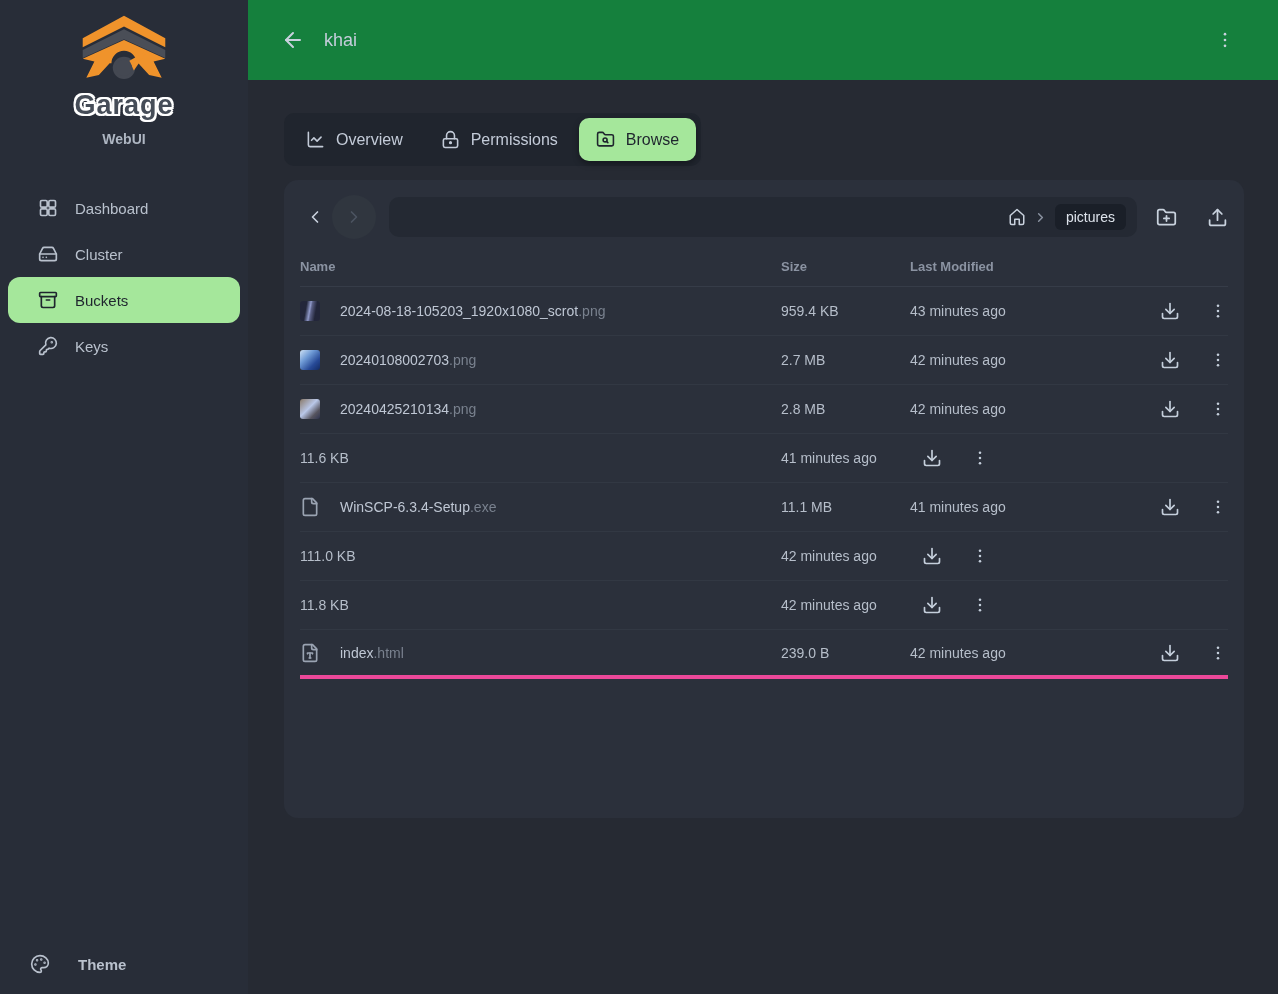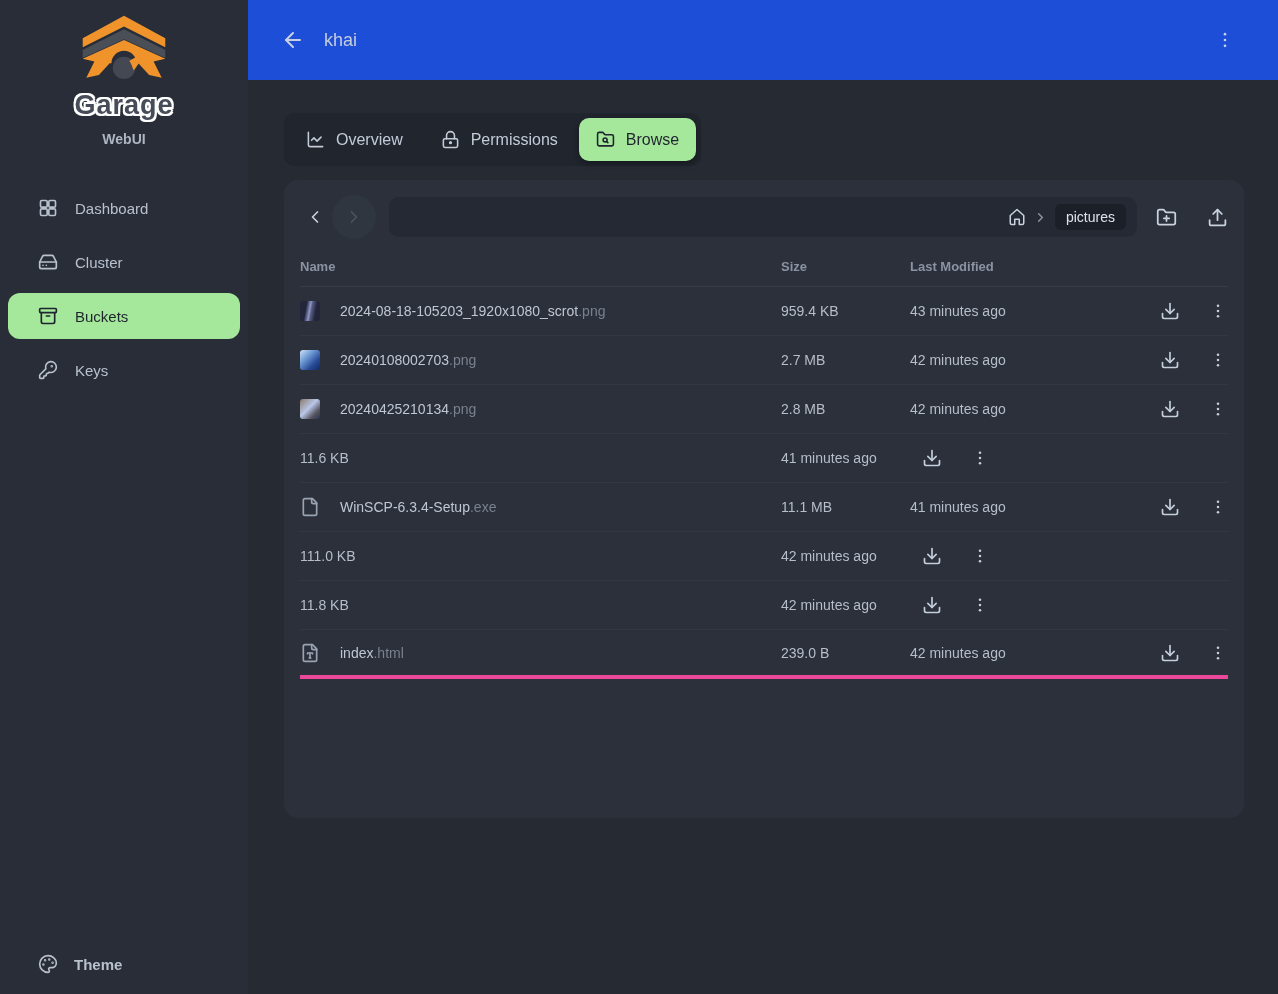--- a/index.html
+++ b/index.html
@@ -19,36 +19,36 @@
   }
   .brand { padding-top:14px; text-align:center; }
   .brand-logo { margin:0 auto; }
   .brand-title {
     font-size:27px; font-weight:800; letter-spacing:1px; color:#464d58;
     text-shadow:-2px -2px 0 #fff, 2px -2px 0 #fff, -2px 2px 0 #fff, 2px 2px 0 #fff,
                  0 -2px 0 #fff, 0 2px 0 #fff, -2px 0 0 #fff, 2px 0 0 #fff;
     margin-top:2px;
   }
   .brand-subtitle { font-size:14px; font-weight:bold; color:#aeb6c2; margin-top:10px; }
-  .nav { margin-top:38px; padding:0 8px; display:flex; flex-direction:column; gap:8px; }
+  .nav { margin-top:38px; padding:0 8px; display:flex; flex-direction:column; }
   .nav-item {
     display:flex; align-items:center; gap:17px;
     padding:13px 16px 13px 30px; border-radius:12px;
     font-size:15px; color:#b9c1cd; cursor:pointer;
   }
   .nav-item.active { background:#a5e79b; color:#1f252e; font-weight:400; }
   .theme-row {
-    margin-top:auto; display:flex; align-items:center; gap:16px;
-    padding:22px 16px 20px 38px; font-size:15px; font-weight:bold; color:#b9c1cd; cursor:pointer;text-align:right;
+    margin-top:auto; display:flex; align-items:center; gap:28px;
+    padding:22px 16px 20px 30px; font-size:15px; font-weight:bold; color:#b9c1cd; cursor:pointer;text-align:right;
   }
 
   
   .header {
     position:absolute; left:248px; top:0; width:1030px; height:80px;
-    background:#1d4ed8; display:flex; align-items:center;
+    background:#15803d; display:flex; align-items:center;
   }
   .back-btn { margin-left:33px; color:#c9d1de; cursor:pointer; display:flex; }
   .page-title { margin-left:19px; font-size:18px; color:#c5cddb; }
   .header-menu { position:absolute; right:43px; color:#c9d1de; cursor:pointer; display:flex; }
 
   
   .main { position:absolute; left:248px; top:80px; width:1030px; height:914px; background:#262a33; }
 
   .tabs {
     position:absolute; left:36px; top:33px;

